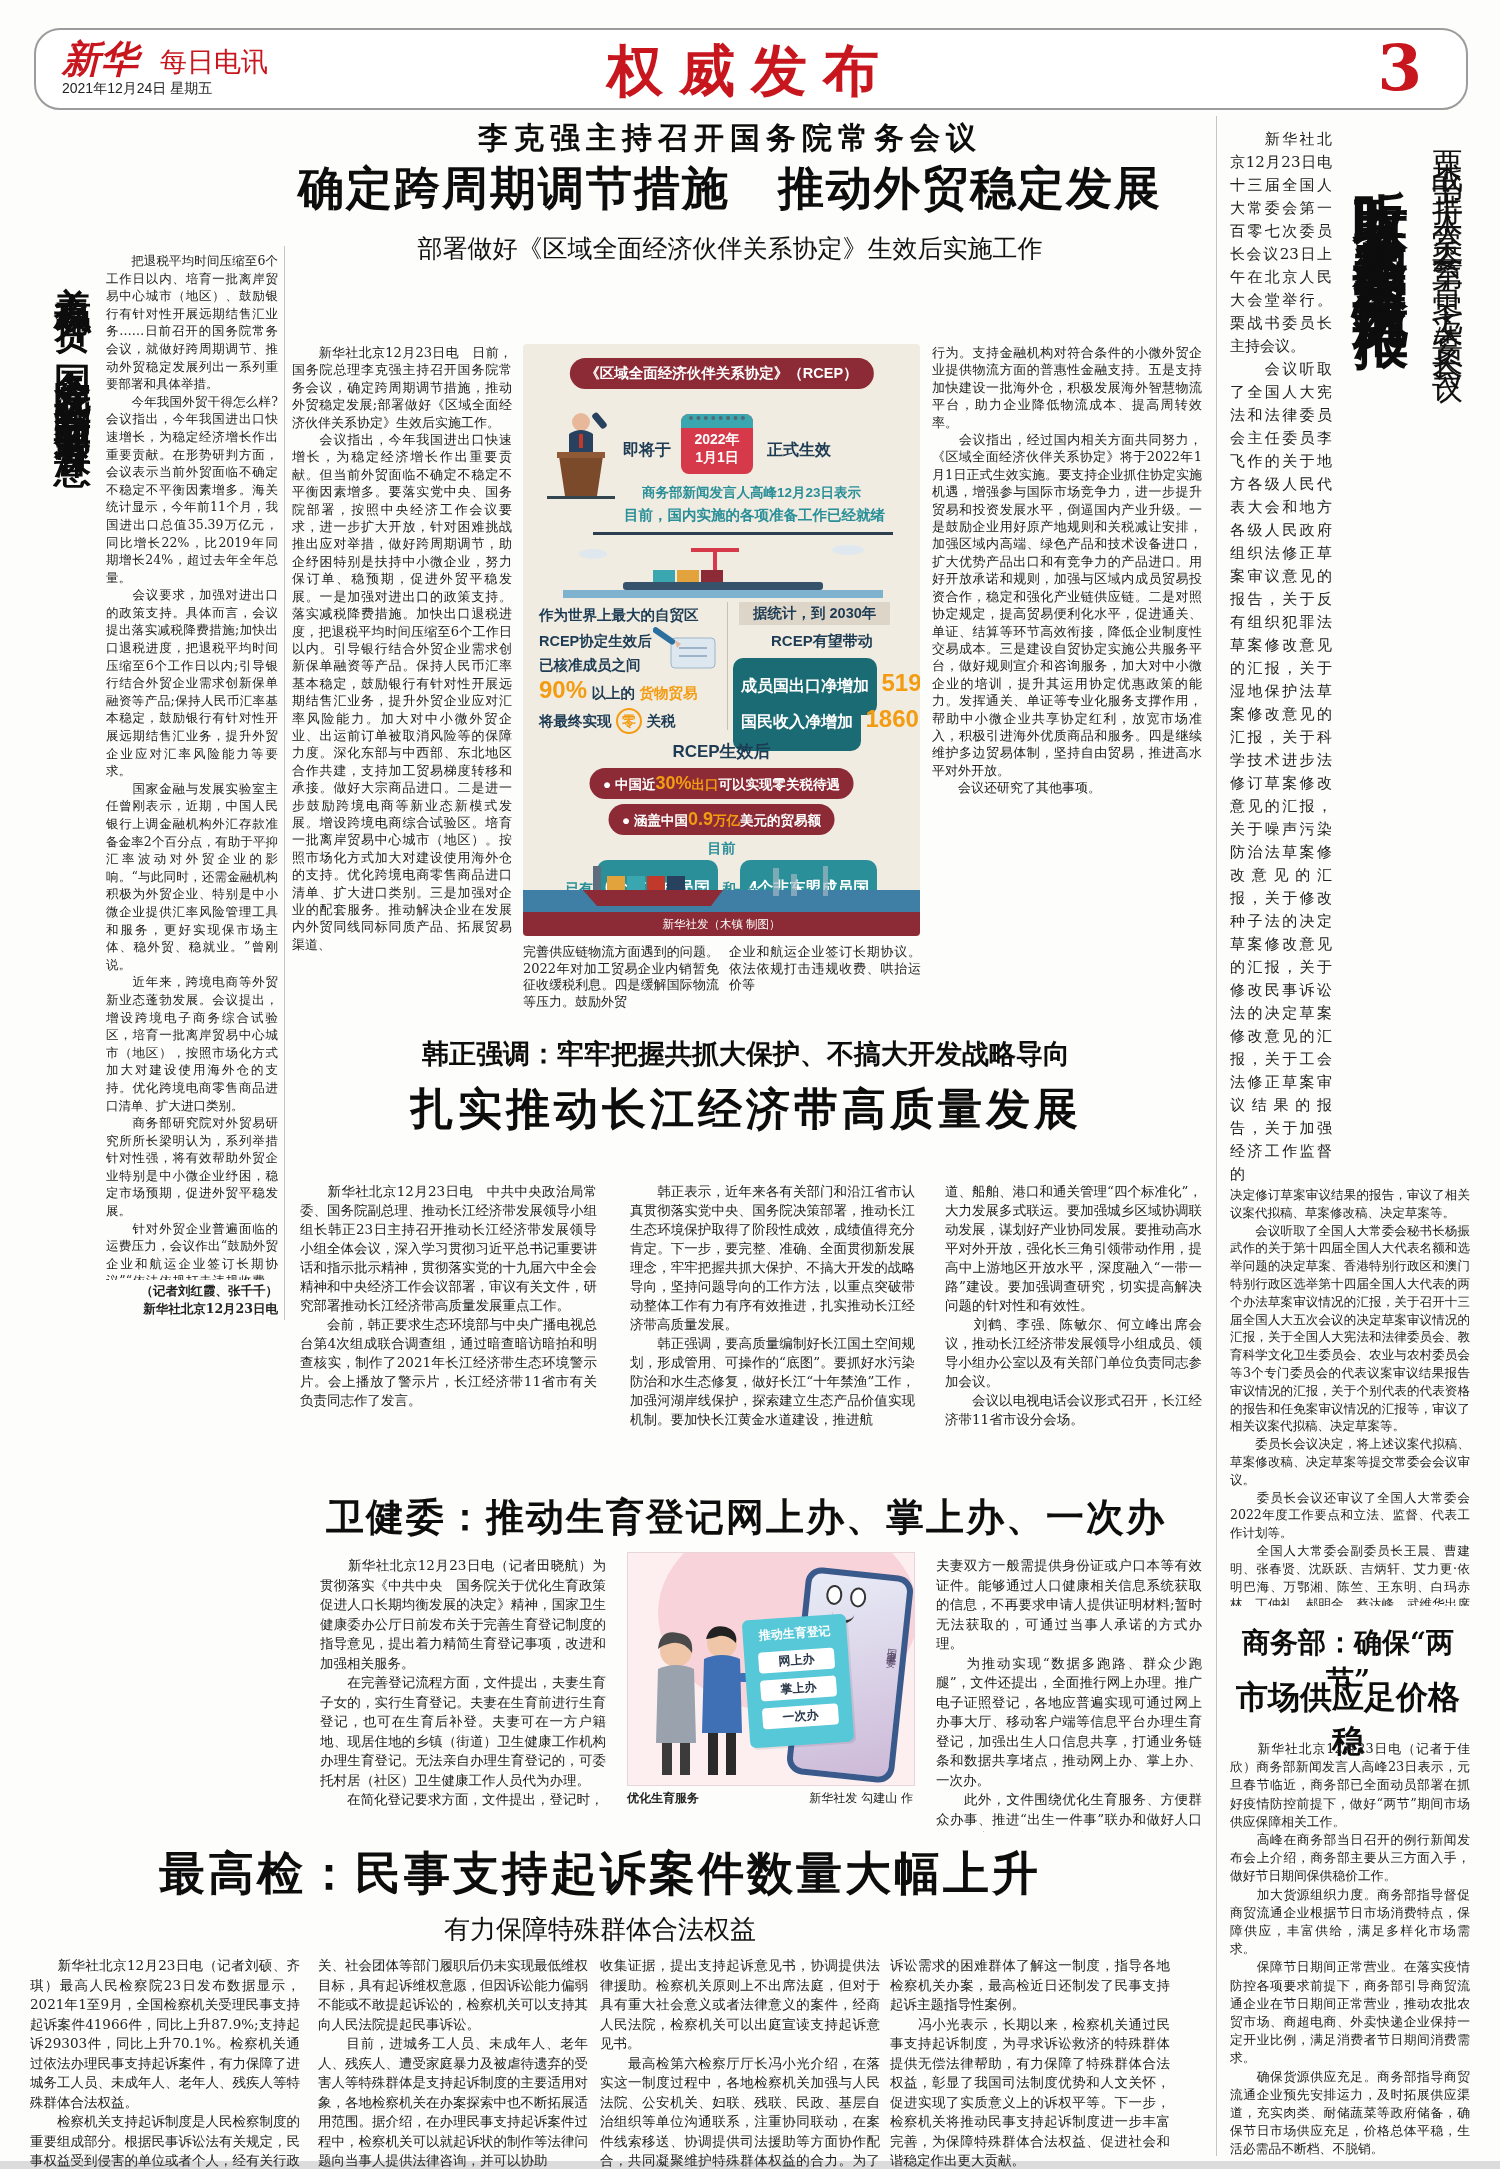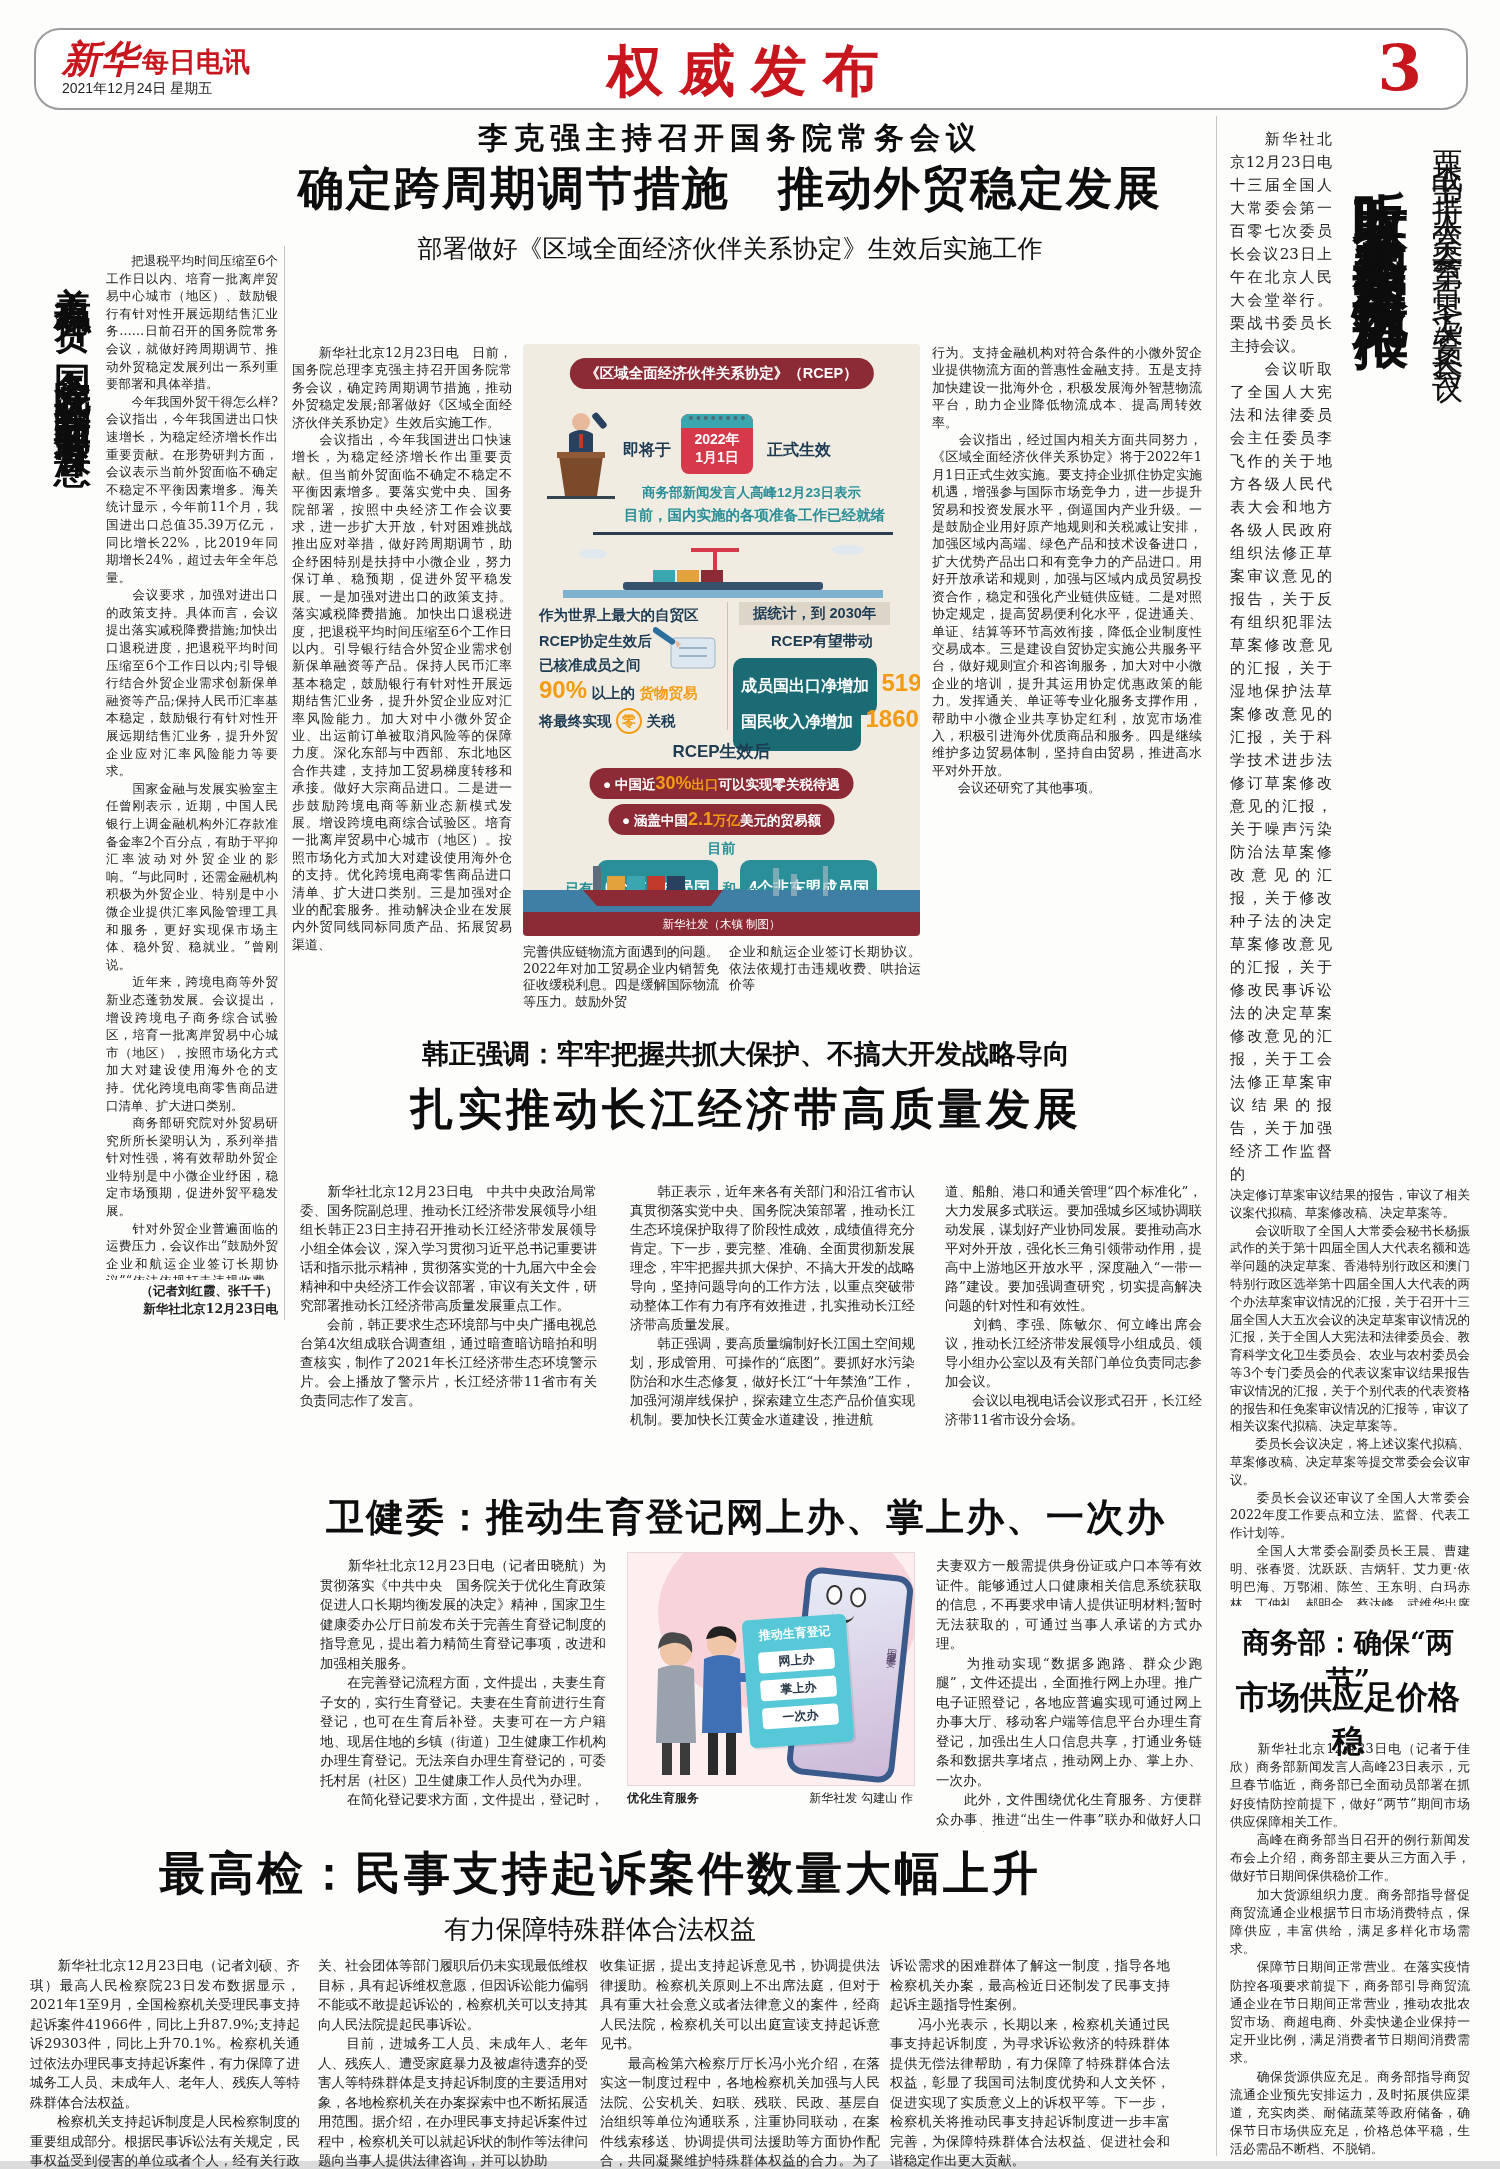--- a/index.html
+++ b/index.html
@@ -20,21 +20,21 @@
   .ig-pill-teal{background:#2a8f98;color:#fff;border-radius:10px;display:inline-block;padding:18px 8px;font-size:16px;font-weight:bold;}
   .sans{font-family:"Liberation Sans","DejaVu Sans",sans-serif;}
 </style>
 </head>
 <body>
 
 <div id="page">
 
   <div class="abs" style="left:34px;top:28px;width:1430px;height:78px;border:2px solid #9c9c9c;border-radius:26px;background:#fff;">
     <span class="abs red" style="left:26px;top:4px;font-size:38px;font-weight:bold;font-style:italic;font-family:'DejaVu Serif',serif;">新华</span>
-    <span class="abs red" style="left:106px;top:14px;font-size:27px;font-weight:bold;">每日电讯</span>
+    <span class="abs red" style="left:124px;top:14px;font-size:27px;font-weight:normal;">每日电讯</span>
     <span class="abs" style="left:26px;top:50px;font-size:14px;color:#222;font-family:'Liberation Sans',sans-serif;">2021年12月24日 星期五</span>
     <div class="abs red center" style="left:0;right:0;top:4px;font-size:56px;font-weight:bold;letter-spacing:16px;">权威发布</div>
     <span class="abs red" style="right:44px;top:0px;font-size:64px;font-weight:bold;">3</span>
   </div>
 
   <div class="abs rule" style="left:284px;top:246px;width:1px;height:1074px;"></div>
   <div class="abs rule" style="left:1216px;top:116px;width:1px;height:2040px;"></div>
   <div class="abs" style="left:0;top:2161px;width:1500px;height:8px;background:#dcdcdc;"></div>
 
   <div class="abs hl vtext" style="left:38px;top:256px;width:60px;height:860px;font-size:37px;letter-spacing:7px;">着力稳外贸，国务院这些判断和部署有深意</div>
@@ -140,21 +140,21 @@
       <span class="ig-pill-teal" style="background:#1b6b74;">国民收入净增加</span>
       <span class="ig-orange" style="font-size:24px;font-weight:bold;">1860</span>
       <span class="ig-orange" style="font-size:11px;font-weight:bold;">亿美元</span>
     </div>
 
     <div class="abs ig-dark center" style="left:0;top:396px;width:100%;font-size:17px;font-weight:bold;">RCEP生效后</div>
     <div class="abs ig-pill-red" style="left:50%;top:424px;transform:translateX(-50%);padding:5px 14px;font-size:13.5px;font-weight:bold;white-space:nowrap;">
       <span>● 中国近</span><span class="ig-orange" style="font-size:18px;">30%</span><span class="ig-orange">出口</span><span>可以实现零关税待遇</span>
     </div>
     <div class="abs ig-pill-red" style="left:50%;top:460px;transform:translateX(-50%);padding:5px 14px;font-size:13.5px;font-weight:bold;white-space:nowrap;">
-      <span>● 涵盖中国</span><span class="ig-orange" style="font-size:18px;">2.1</span><span class="ig-orange">万亿</span><span>美元的贸易额</span>
+      <span>● 涵盖中国</span><span class="ig-orange" style="font-size:18px;">0.9</span><span class="ig-orange">万亿</span><span>美元的贸易额</span>
     </div>
 
     <div class="abs ig-teal center" style="left:0;top:496px;width:100%;font-size:14px;font-weight:bold;">目前</div>
     <div class="abs center" style="left:0;top:516px;width:100%;white-space:nowrap;">
       <span class="ig-teal" style="font-size:13.5px;font-weight:bold;">已有</span>
       <span class="ig-pill-teal">6个东盟成员国</span>
       <span class="ig-teal" style="font-size:13.5px;font-weight:bold;">和</span>
       <span class="ig-pill-teal">4个非东盟成员国</span>
     </div>
     <div class="abs ig-teal center" style="left:0;top:542px;width:100%;font-size:13px;font-weight:bold;">正式提交核准书，达到协定生效门槛</div>

